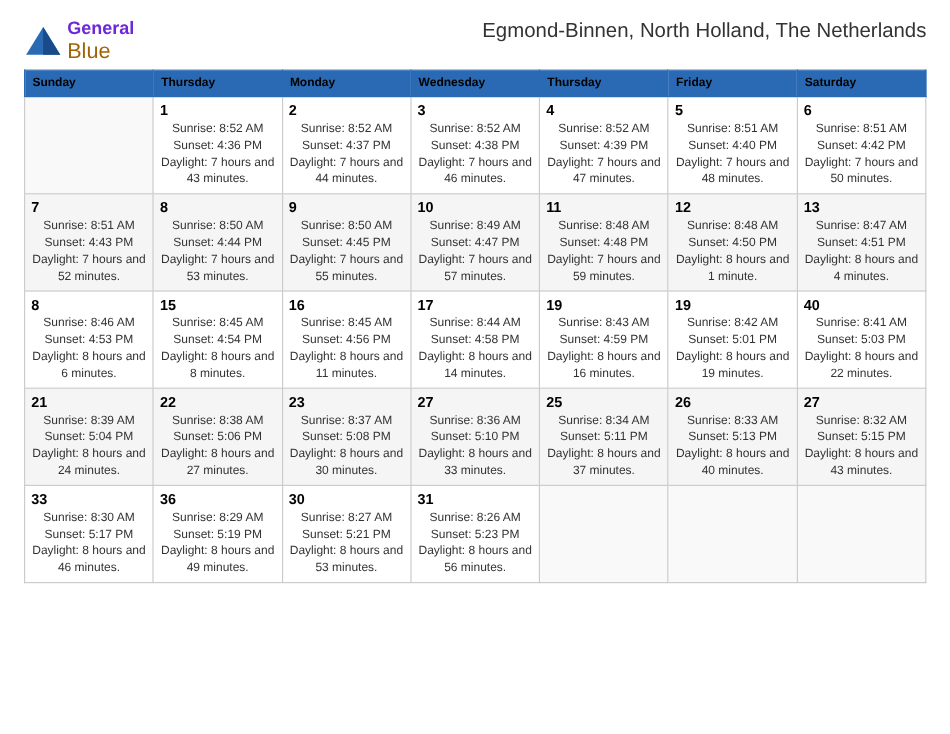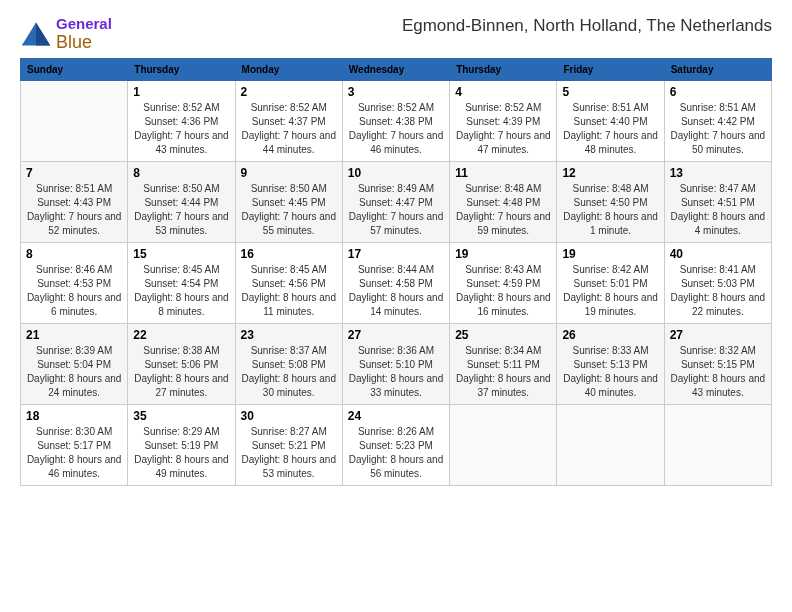--- a/index.html
+++ b/index.html
@@ -239,33 +239,33 @@
           <span class="day-number">26</span>
           <div class="day-info">Sunrise: 8:33 AM<br>Sunset: 5:13 PM<br>Daylight: 8 hours and 40 minutes.</div>
         </td>
         <td>
           <span class="day-number">27</span>
           <div class="day-info">Sunrise: 8:32 AM<br>Sunset: 5:15 PM<br>Daylight: 8 hours and 43 minutes.</div>
         </td>
       </tr>
       <tr>
         <td>
-          <span class="day-number">18</span>
+          <span class="day-number">33</span>
           <div class="day-info">Sunrise: 8:30 AM<br>Sunset: 5:17 PM<br>Daylight: 8 hours and 46 minutes.</div>
         </td>
         <td>
-          <span class="day-number">35</span>
+          <span class="day-number">36</span>
           <div class="day-info">Sunrise: 8:29 AM<br>Sunset: 5:19 PM<br>Daylight: 8 hours and 49 minutes.</div>
         </td>
         <td>
           <span class="day-number">30</span>
           <div class="day-info">Sunrise: 8:27 AM<br>Sunset: 5:21 PM<br>Daylight: 8 hours and 53 minutes.</div>
         </td>
         <td>
-          <span class="day-number">24</span>
+          <span class="day-number">31</span>
           <div class="day-info">Sunrise: 8:26 AM<br>Sunset: 5:23 PM<br>Daylight: 8 hours and 56 minutes.</div>
         </td>
         <td class="empty-cell"></td>
         <td class="empty-cell"></td>
         <td class="empty-cell"></td>
       </tr>
     </tbody>
 </table>
 
 </body></html>

